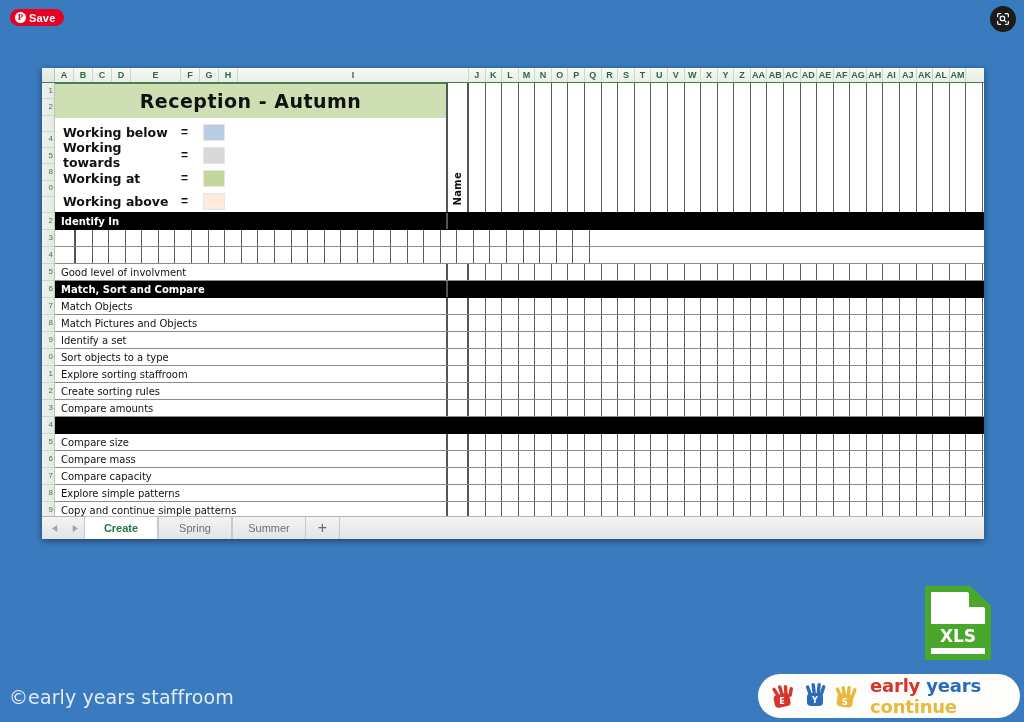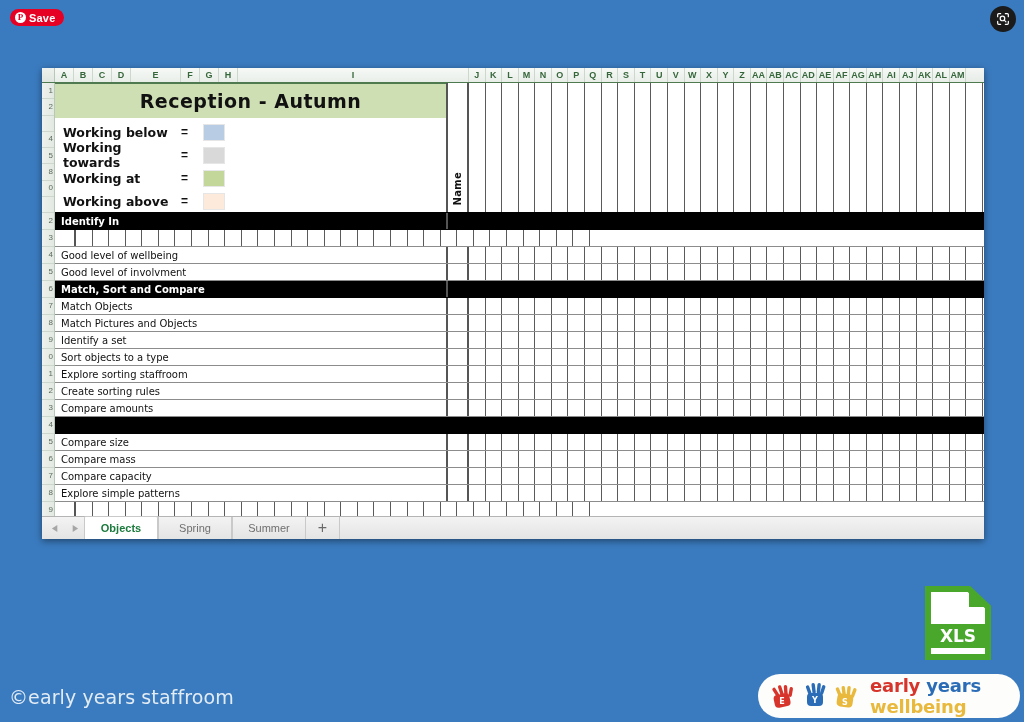--- a/index.html
+++ b/index.html
@@ -593,21 +593,20 @@
               <div class="c" style="flex: 0 0 16.5806px;"></div>
               <div class="c" style="flex: 0 0 16.5806px;"></div>
               <div class="c" style="flex: 0 0 16.5806px;"></div>
               <div class="c" style="flex: 0 0 16.5806px;"></div>
               <div class="c" style="flex: 0 0 16.5806px;"></div>
               <div class="c" style="flex: 0 0 16.5806px;"></div>
               <div class="c" style="flex: 0 0 16.5806px;"></div>
             </div>
           </div>
           <div class="drow">
-            <div class="lbl">Good level of wellbeing</div>
             <div class="namecol"></div>
             <div class="cells">
               <div class="c" style="flex: 0 0 16.5806px;"></div>
               <div class="c" style="flex: 0 0 16.5806px;"></div>
               <div class="c" style="flex: 0 0 16.5806px;"></div>
               <div class="c" style="flex: 0 0 16.5806px;"></div>
               <div class="c" style="flex: 0 0 16.5806px;"></div>
               <div class="c" style="flex: 0 0 16.5806px;"></div>
               <div class="c" style="flex: 0 0 16.5806px;"></div>
               <div class="c" style="flex: 0 0 16.5806px;"></div>
@@ -1147,20 +1146,21 @@
               <div class="c" style="flex: 0 0 16.5806px;"></div>
               <div class="c" style="flex: 0 0 16.5806px;"></div>
               <div class="c" style="flex: 0 0 16.5806px;"></div>
               <div class="c" style="flex: 0 0 16.5806px;"></div>
               <div class="c" style="flex: 0 0 16.5806px;"></div>
               <div class="c" style="flex: 0 0 16.5806px;"></div>
               <div class="c" style="flex: 0 0 16.5806px;"></div>
             </div>
           </div>
           <div class="drow">
+            <div class="lbl">Copy and continue simple patterns</div>
             <div class="namecol"></div>
             <div class="cells">
               <div class="c" style="flex: 0 0 16.5806px;"></div>
               <div class="c" style="flex: 0 0 16.5806px;"></div>
               <div class="c" style="flex: 0 0 16.5806px;"></div>
               <div class="c" style="flex: 0 0 16.5806px;"></div>
               <div class="c" style="flex: 0 0 16.5806px;"></div>
               <div class="c" style="flex: 0 0 16.5806px;"></div>
               <div class="c" style="flex: 0 0 16.5806px;"></div>
               <div class="c" style="flex: 0 0 16.5806px;"></div>
@@ -1198,21 +1198,21 @@
       <svg width="9" height="9" viewBox="0 0 10 10">
         <polygon points="7,1 7,9 1,5" fill="#a6a6a6"></polygon>
       </svg>
     </div>
     <div class="nav-arrow">
       <svg width="9" height="9" viewBox="0 0 10 10">
         <polygon points="3,1 3,9 9,5" fill="#a6a6a6"></polygon>
       </svg>
     </div>
     <div id="tabs-holder" style="display:flex;">
-        <div class="sheet-tab active">Objects</div>
+        <div class="sheet-tab active">Create</div>
         <div class="sheet-tab">Spring</div>
         <div class="sheet-tab">Summer</div>
       </div>
     <div id="add-sheet">
       <span>+</span>
     </div>
   </div>
 </div>
 
 <div id="xls-icon">
@@ -1255,15 +1255,15 @@
         <rect x="10" y="5" width="3.4" height="11" rx="1.7" transform="rotate(-8 12 10)"></rect>
         <rect x="15" y="5" width="3.4" height="11" rx="1.7" transform="rotate(6 17 10)"></rect>
         <rect x="20" y="7" width="3.4" height="10" rx="1.7" transform="rotate(20 22 12)"></rect>
       </g>
       <text x="13" y="24" font-family="DejaVu Sans, sans-serif" font-size="8" font-weight="bold" fill="#ffffff" text-anchor="middle">S</text>
     </svg>
   </div>
   <div id="brand-text">
     <span class="w-early">early</span>
     <span class="w-years">years</span>
-    <span class="w-staff">wellbeing</span>
+    <span class="w-staff">continue</span>
   </div>
 </div>
 
 </body></html>

